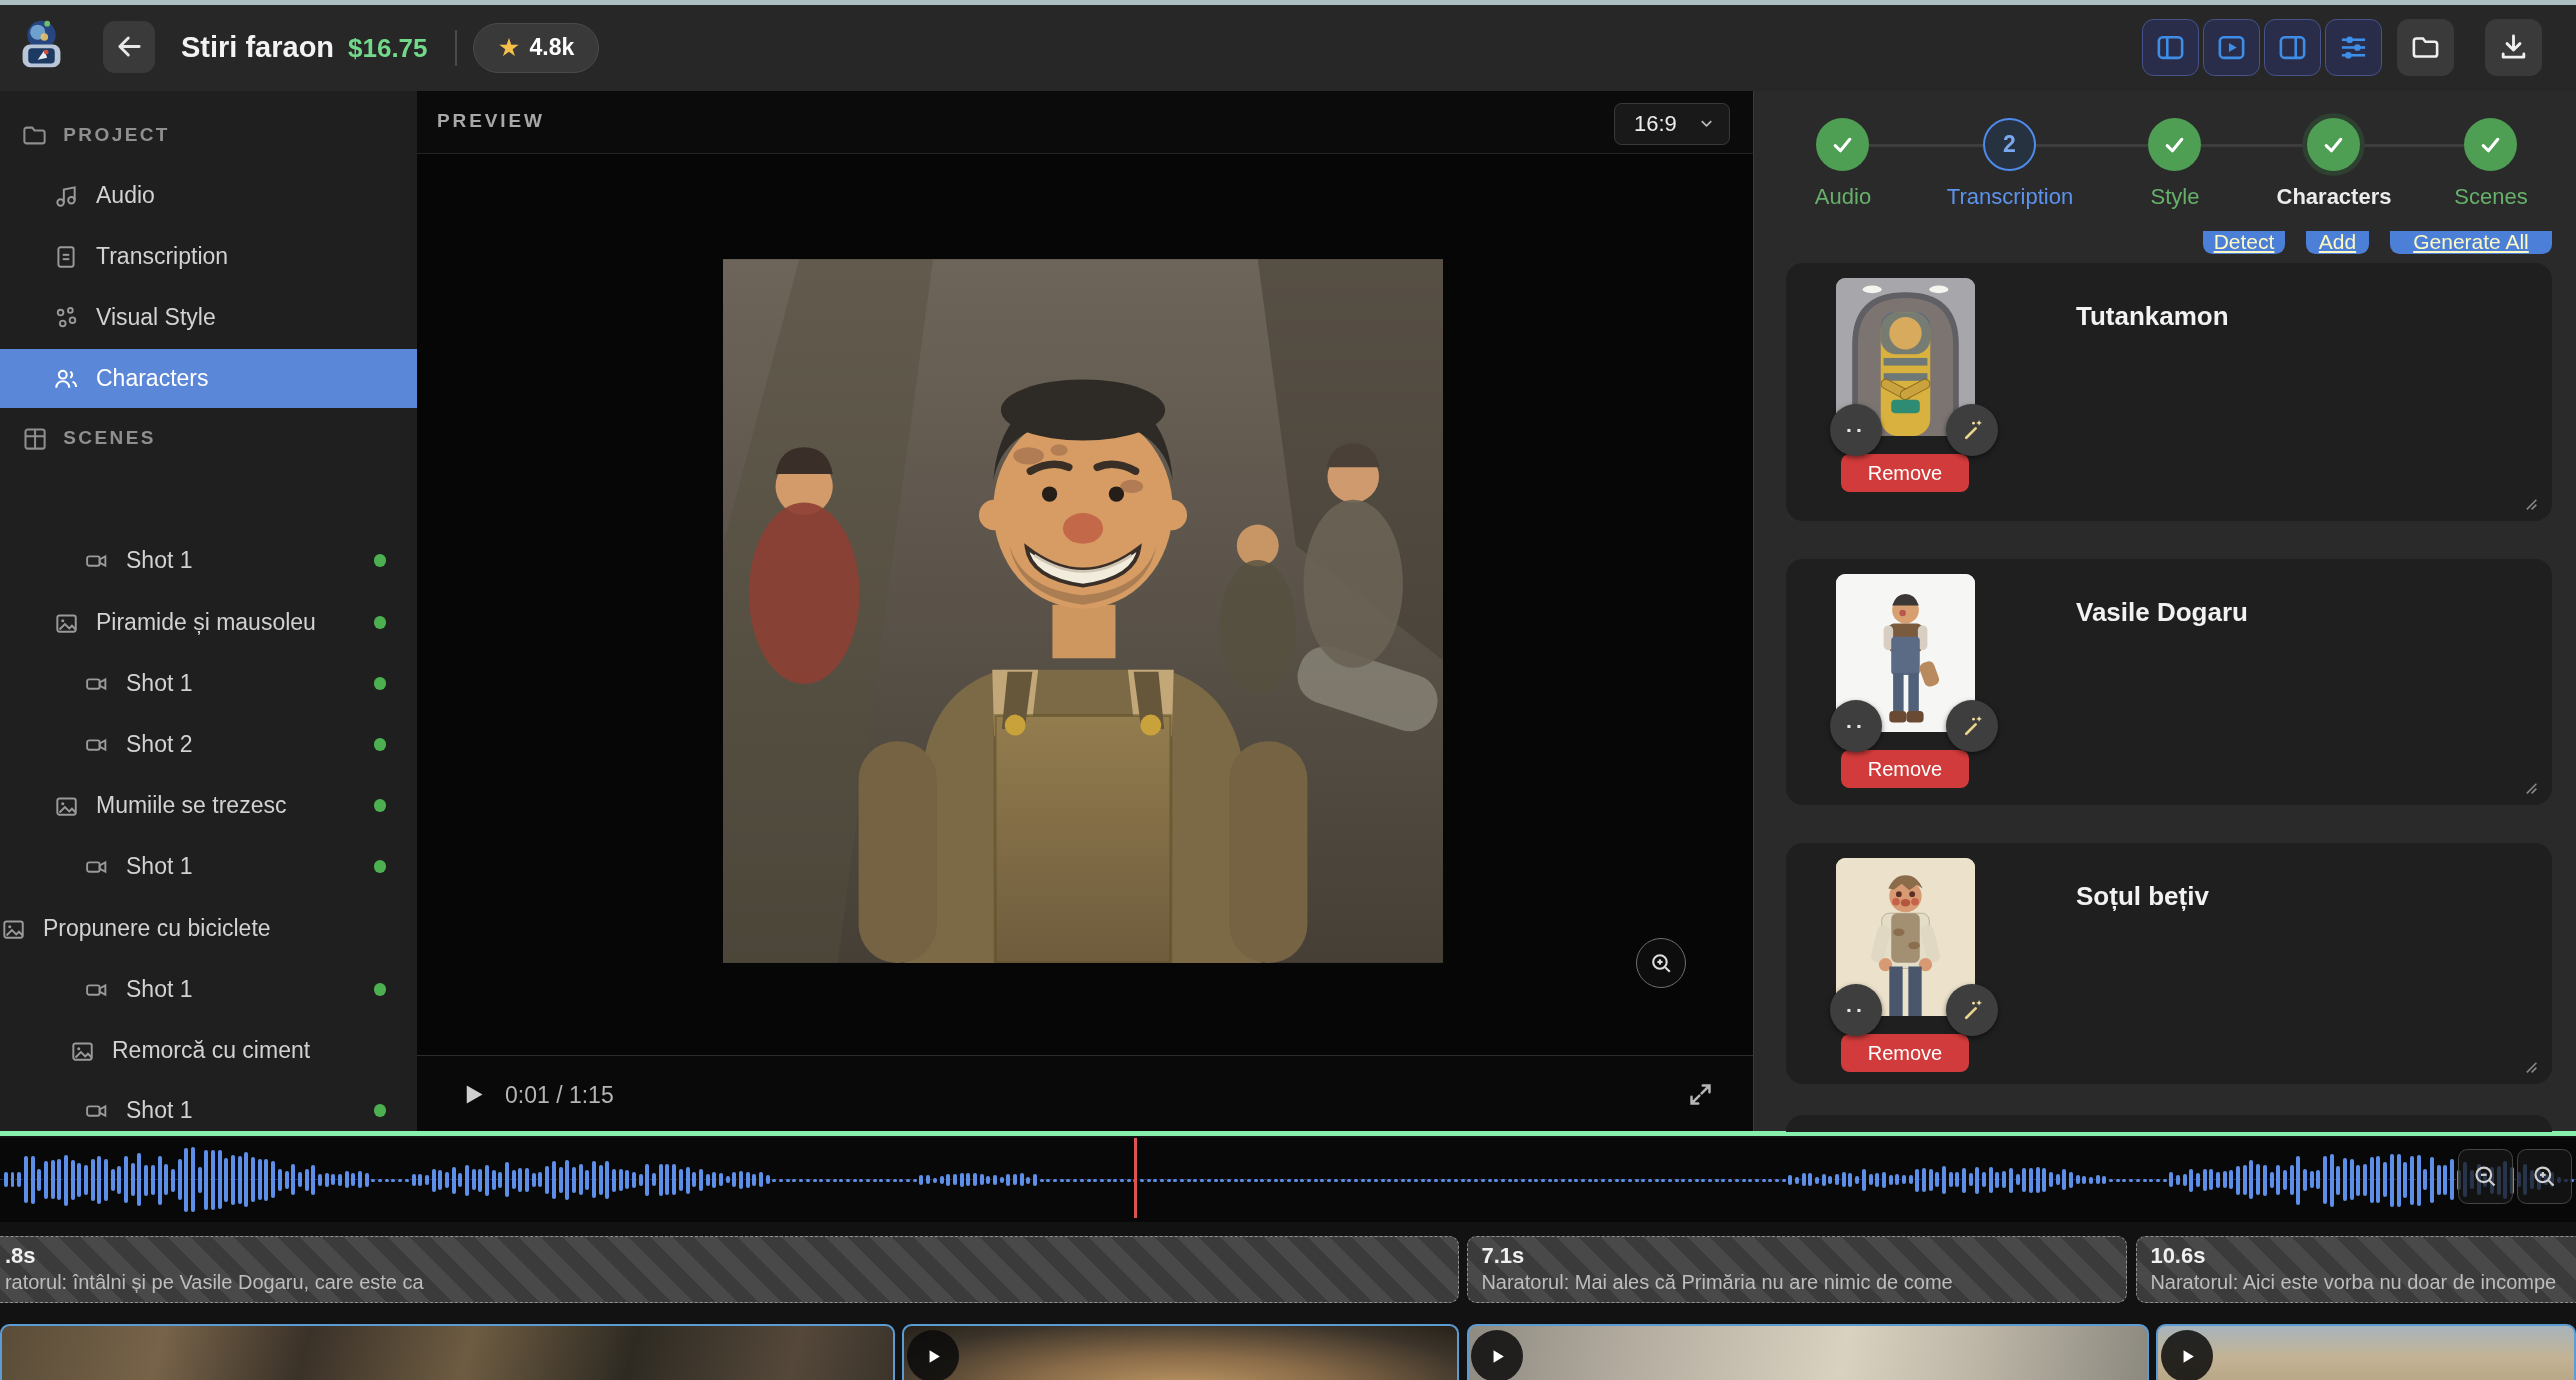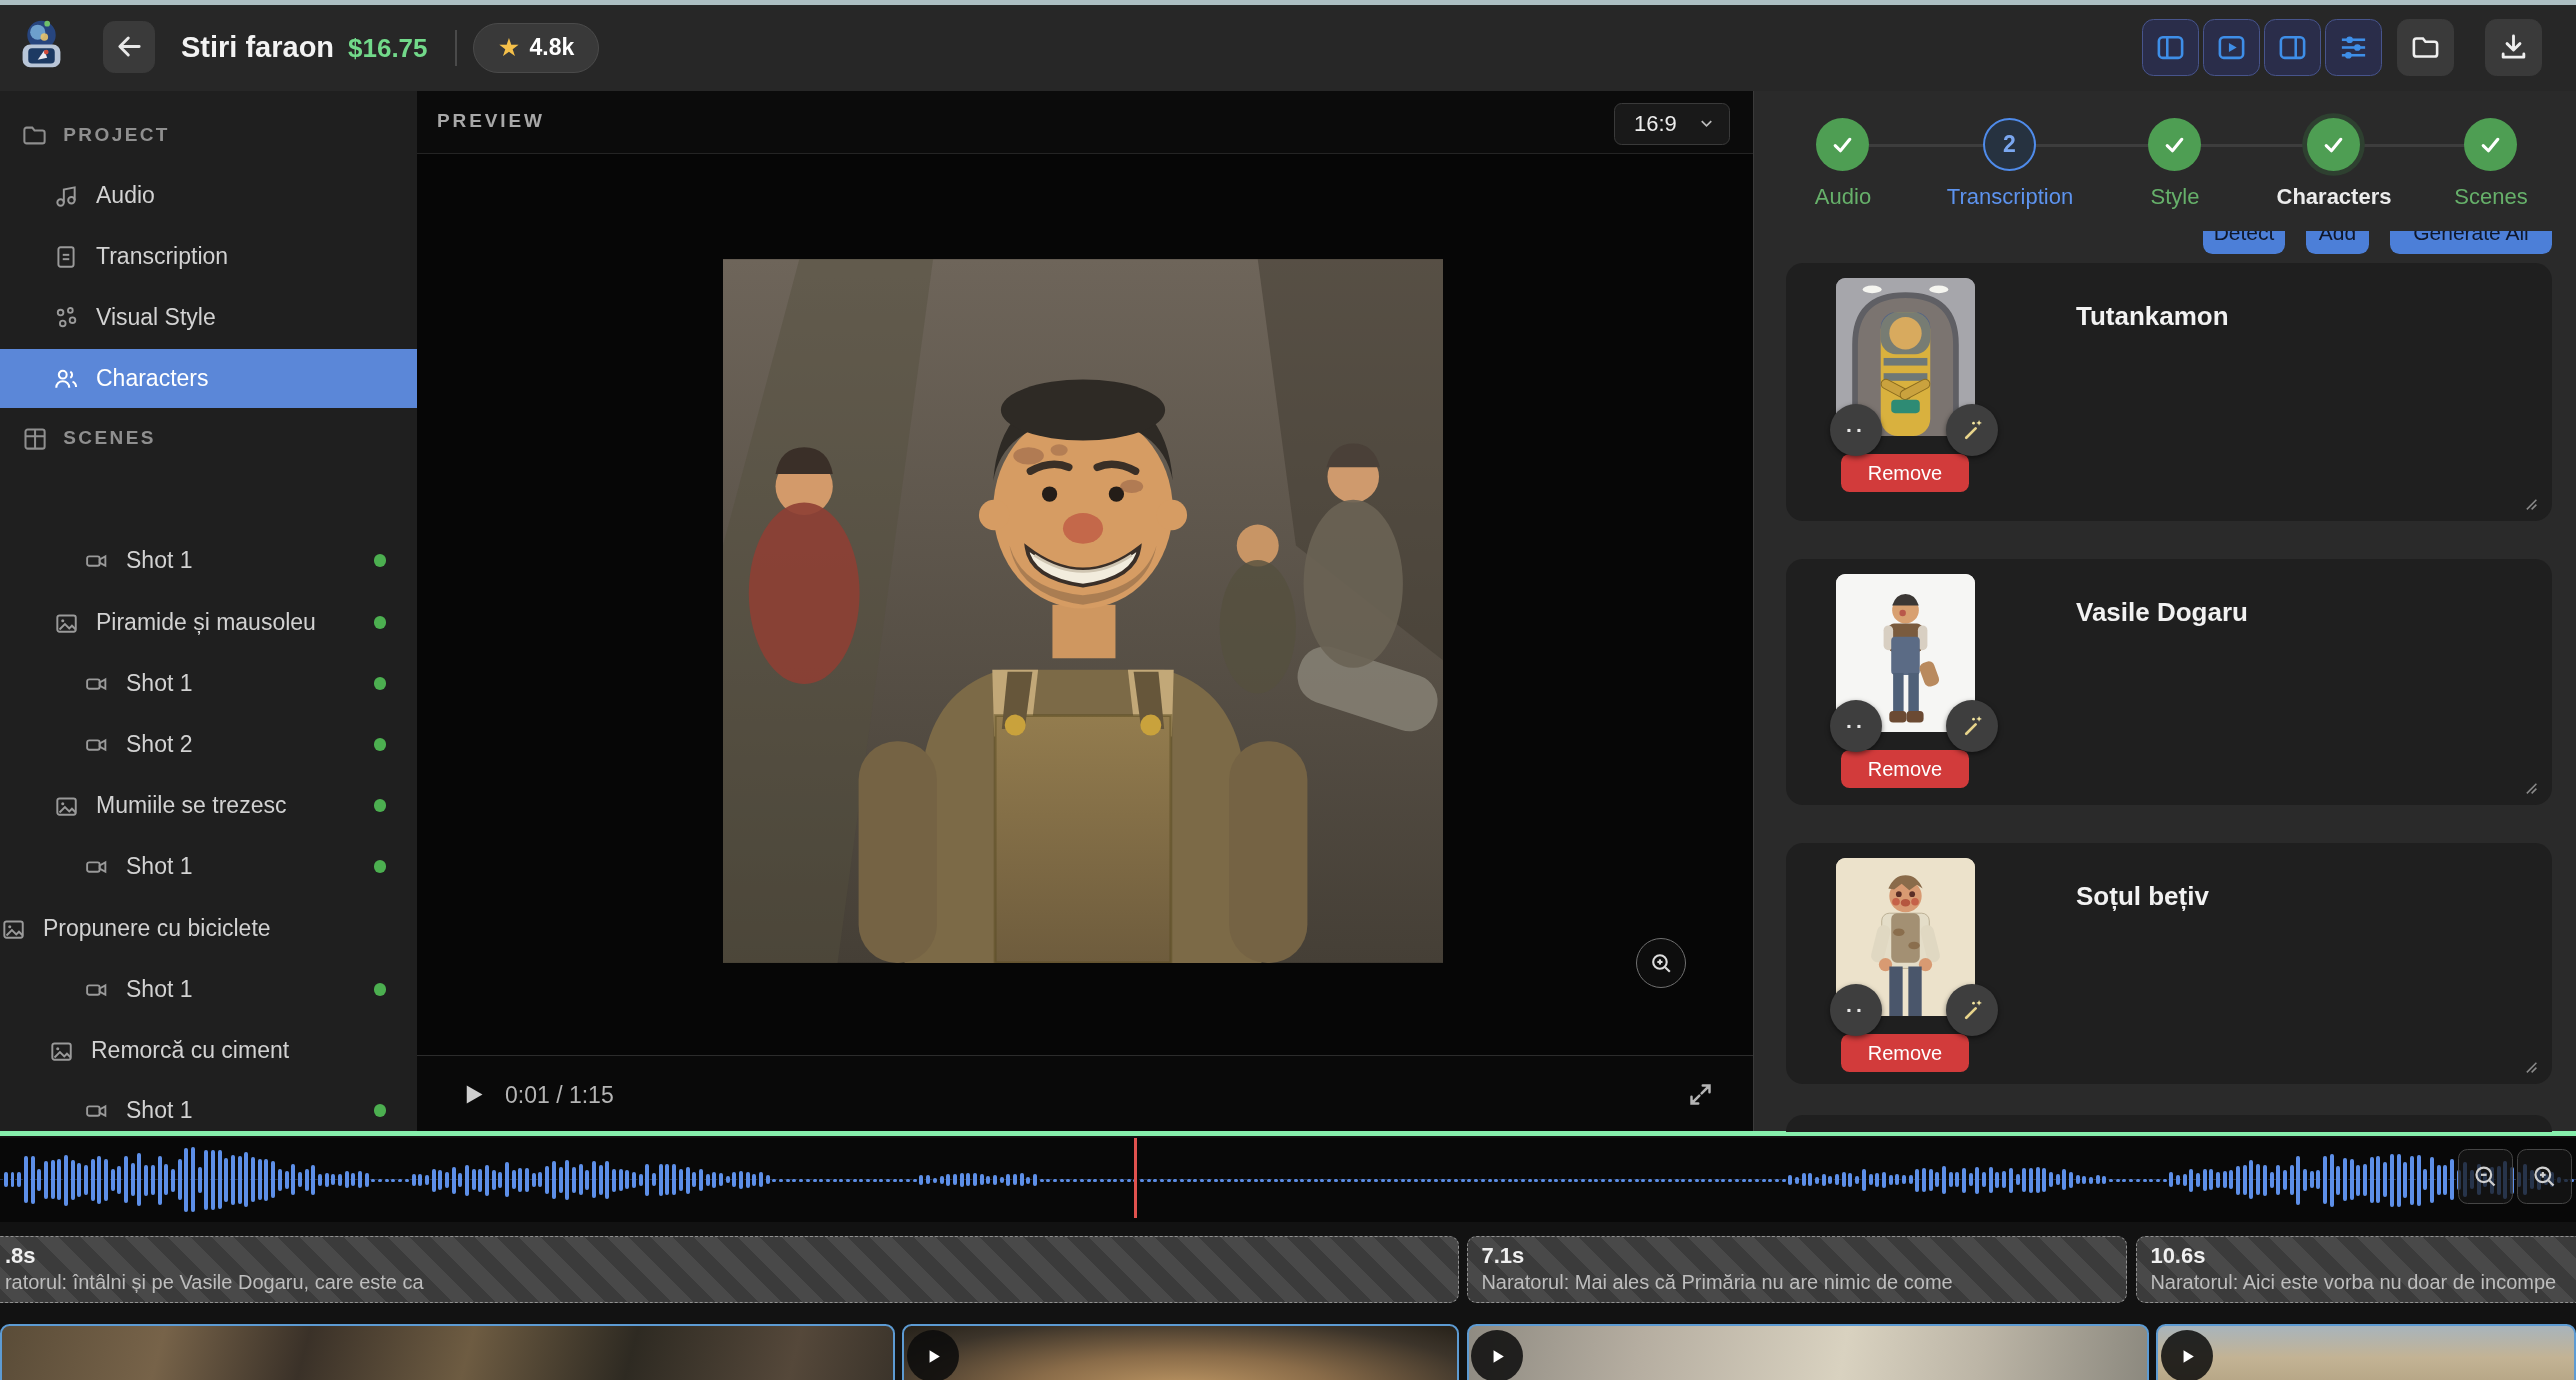--- a/index.html
+++ b/index.html
@@ -27,21 +27,21 @@
   .pv-controls{left:0;top:964px;width:1336px;height:76px;background:#090909;border-top:1px solid #2c2c2c;display:flex;align-items:center;}
   .circlebtn{border-radius:50%;display:flex;align-items:center;justify-content:center;}
   
   .rightpanel{left:1753px;top:91px;width:823px;height:1041px;background:#2a2a2a;border-left:1px solid #3a3a3a;overflow:hidden;}
   .steps-hdr{left:0;top:0;width:823px;height:140px;background:#2a2a2a;z-index:5;}
   .stepline{background:#3d3d3d;height:2.9px;}
   .stepcircle{width:53px;height:53px;border-radius:50%;display:flex;align-items:center;justify-content:center;}
   .step-done{background:#4e9e53;}
   .step-cur{background:#263240;border:2.9px solid #4f8bea;box-sizing:border-box;color:#7aa7f0;font-size:23px;font-weight:bold;}
   .steplabel{font-size:22px;text-align:center;width:172px;margin-left:-86px;}
-  .actbtn{background:#4c7fd8;border-radius:9.5px;color:#0f172a;font-size:21px;display:flex;align-items:center;justify-content:center;z-index:1;}
+  .actbtn{background:#4c7fd8;border-radius:9.5px;color:#fef9c3;font-size:21px;display:flex;align-items:flex-end;justify-content:center;z-index:1;text-decoration:underline;}
   .card{left:32px;width:766px;background:#1f1f1f;border-radius:17px;z-index:1;}
   .card-img{left:50px;top:15.3px;width:139px;height:158px;border-radius:9.5px;overflow:hidden;}
   .card-name{left:290px;top:38px;font-size:26px;font-weight:bold;color:#f2f2f2;}
   .card-desc{left:290px;top:99px;width:482px;height:120px;overflow:hidden;font-size:24px;line-height:34px;color:#b9b9b9;}
   .mini{width:52px;height:52px;border-radius:50%;background:#3e3e3e;box-shadow:0 1.9px 5.7px rgba(0,0,0,.5);display:flex;align-items:center;justify-content:center;z-index:2;}
   .removebtn{left:55px;top:191px;width:128px;height:38px;background:#d23b3b;border-radius:8.6px;color:#fff;font-size:20px;display:flex;align-items:center;justify-content:center;}
   .resize-handle{right:13.4px;bottom:9.5px;color:#8a8a8a;}
   
   .timeline{left:0;top:1131px;width:2576px;height:249px;background:#121212;border-top:5px solid #86efac;}
   .wave{left:0;top:1.9px;width:2576px;height:84px;background:#080808;overflow:hidden;}
@@ -242,21 +242,21 @@
       <span>Propunere cu biciclete</span>
     </div>
     <div class="abs side-item" style="left:0;top:869px;width:417px;padding-left:84px;box-sizing:border-box;">
       <svg width="25" height="25" viewBox="0 0 24 24">
           <rect x="3" y="8" width="12" height="9" rx="2" fill="none" stroke="#9a9a9a" stroke-width="1.8"></rect>
           <path d="M15 11l5.5-3v9L15 14z" fill="none" stroke="#9a9a9a" stroke-width="1.8"></path>
         </svg>
       <span>Shot 1</span>
         <span class="gdot"></span>
     </div>
-    <div class="abs side-item" style="left:0;top:930px;width:417px;padding-left:48px;box-sizing:border-box;">
+    <div class="abs side-item" style="left:0;top:930px;width:417px;padding-left:69px;box-sizing:border-box;">
       <svg width="26" height="26" viewBox="0 0 24 24">
           <rect x="4" y="5" width="17" height="15" rx="2" fill="none" stroke="#9a9a9a" stroke-width="1.8"></rect>
           <circle cx="9" cy="10" r="1.4" fill="#9a9a9a"></circle>
           <path d="M6 18l5-5 4 4 2.5-2.5L21 18" fill="none" stroke="#9a9a9a" stroke-width="1.8"></path>
         </svg>
       <span>Remorcă cu ciment</span>
     </div>
     <div class="abs side-item" style="left:0;top:990px;width:417px;padding-left:84px;box-sizing:border-box;">
       <svg width="25" height="25" viewBox="0 0 24 24">
           <rect x="3" y="8" width="12" height="9" rx="2" fill="none" stroke="#9a9a9a" stroke-width="1.8"></rect>

